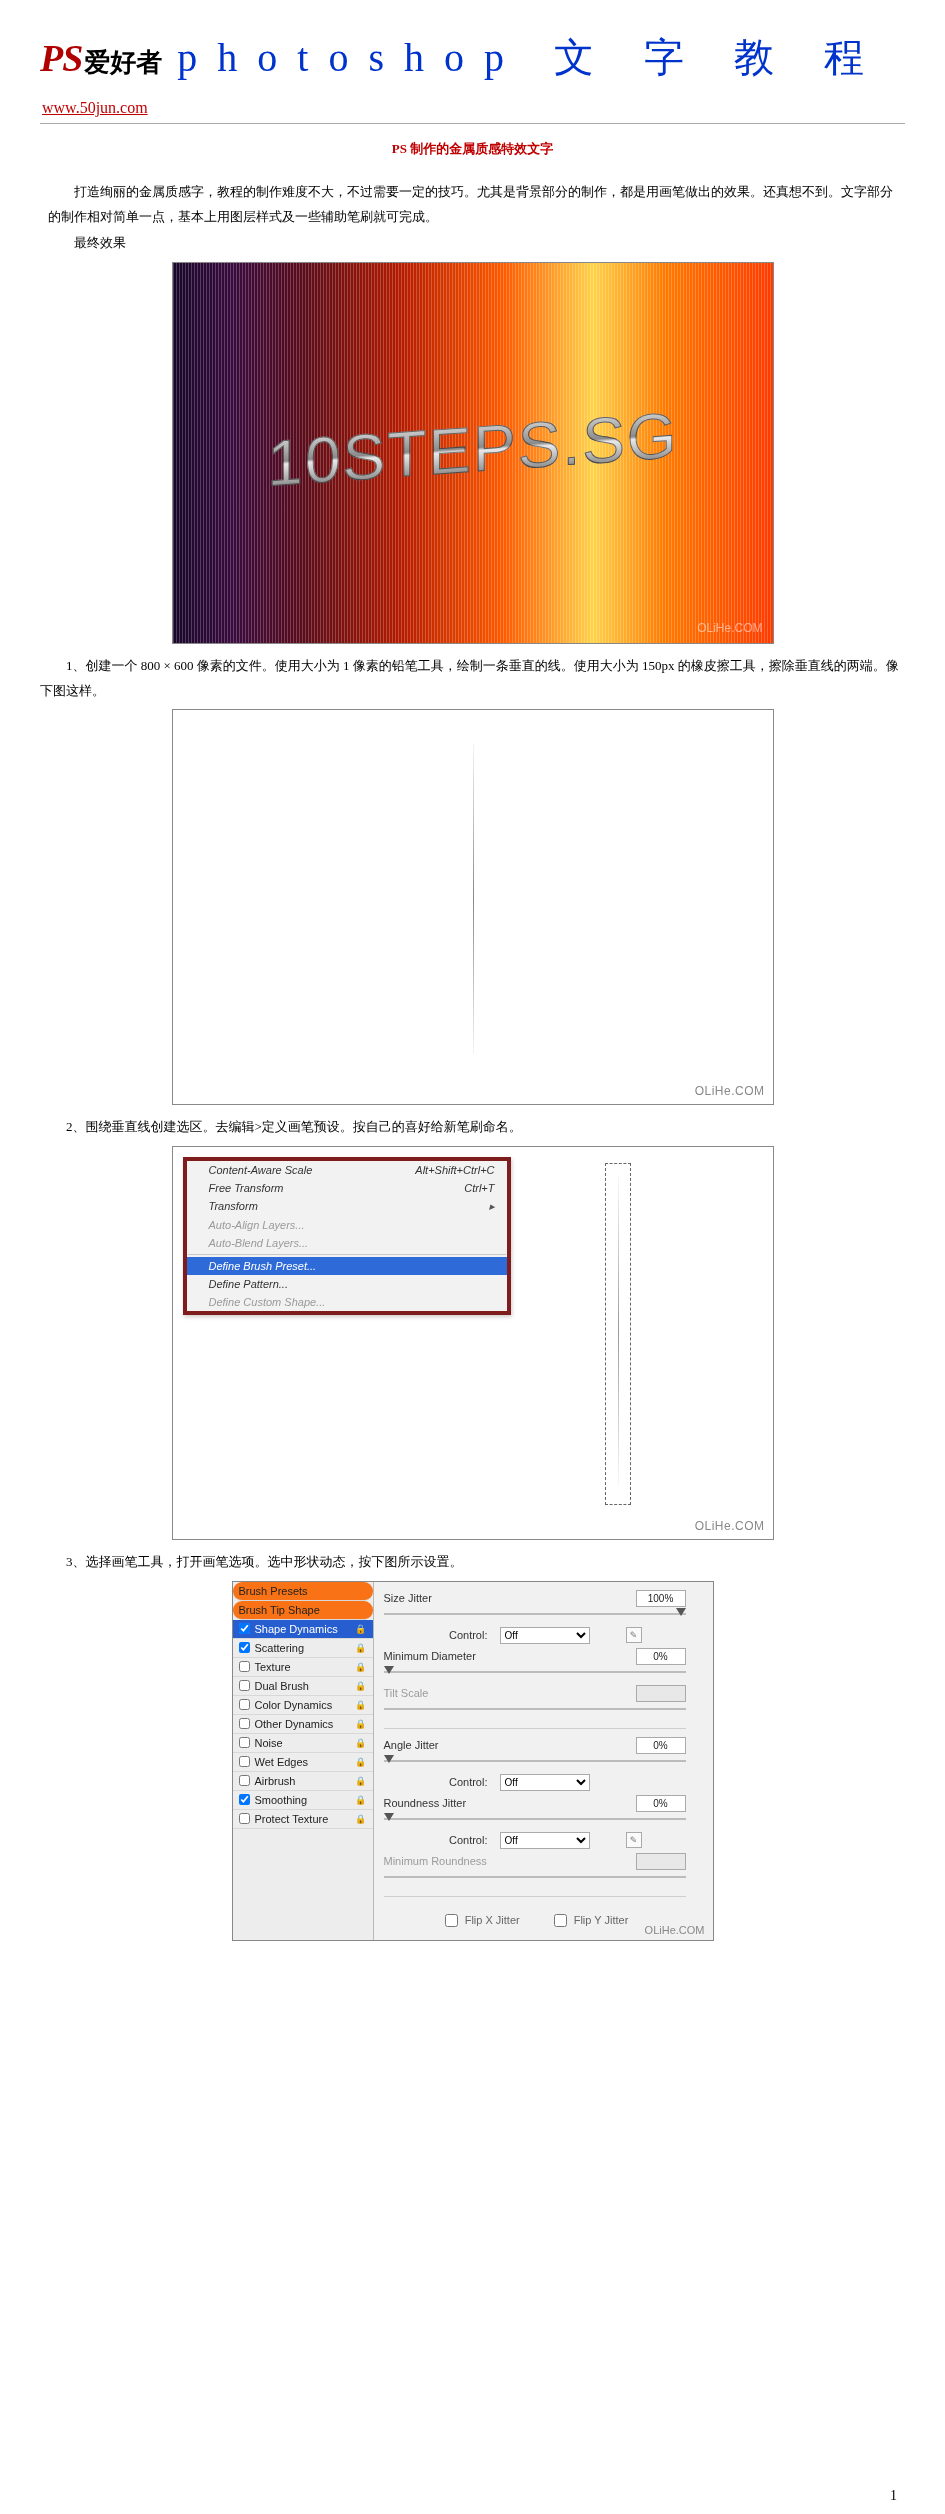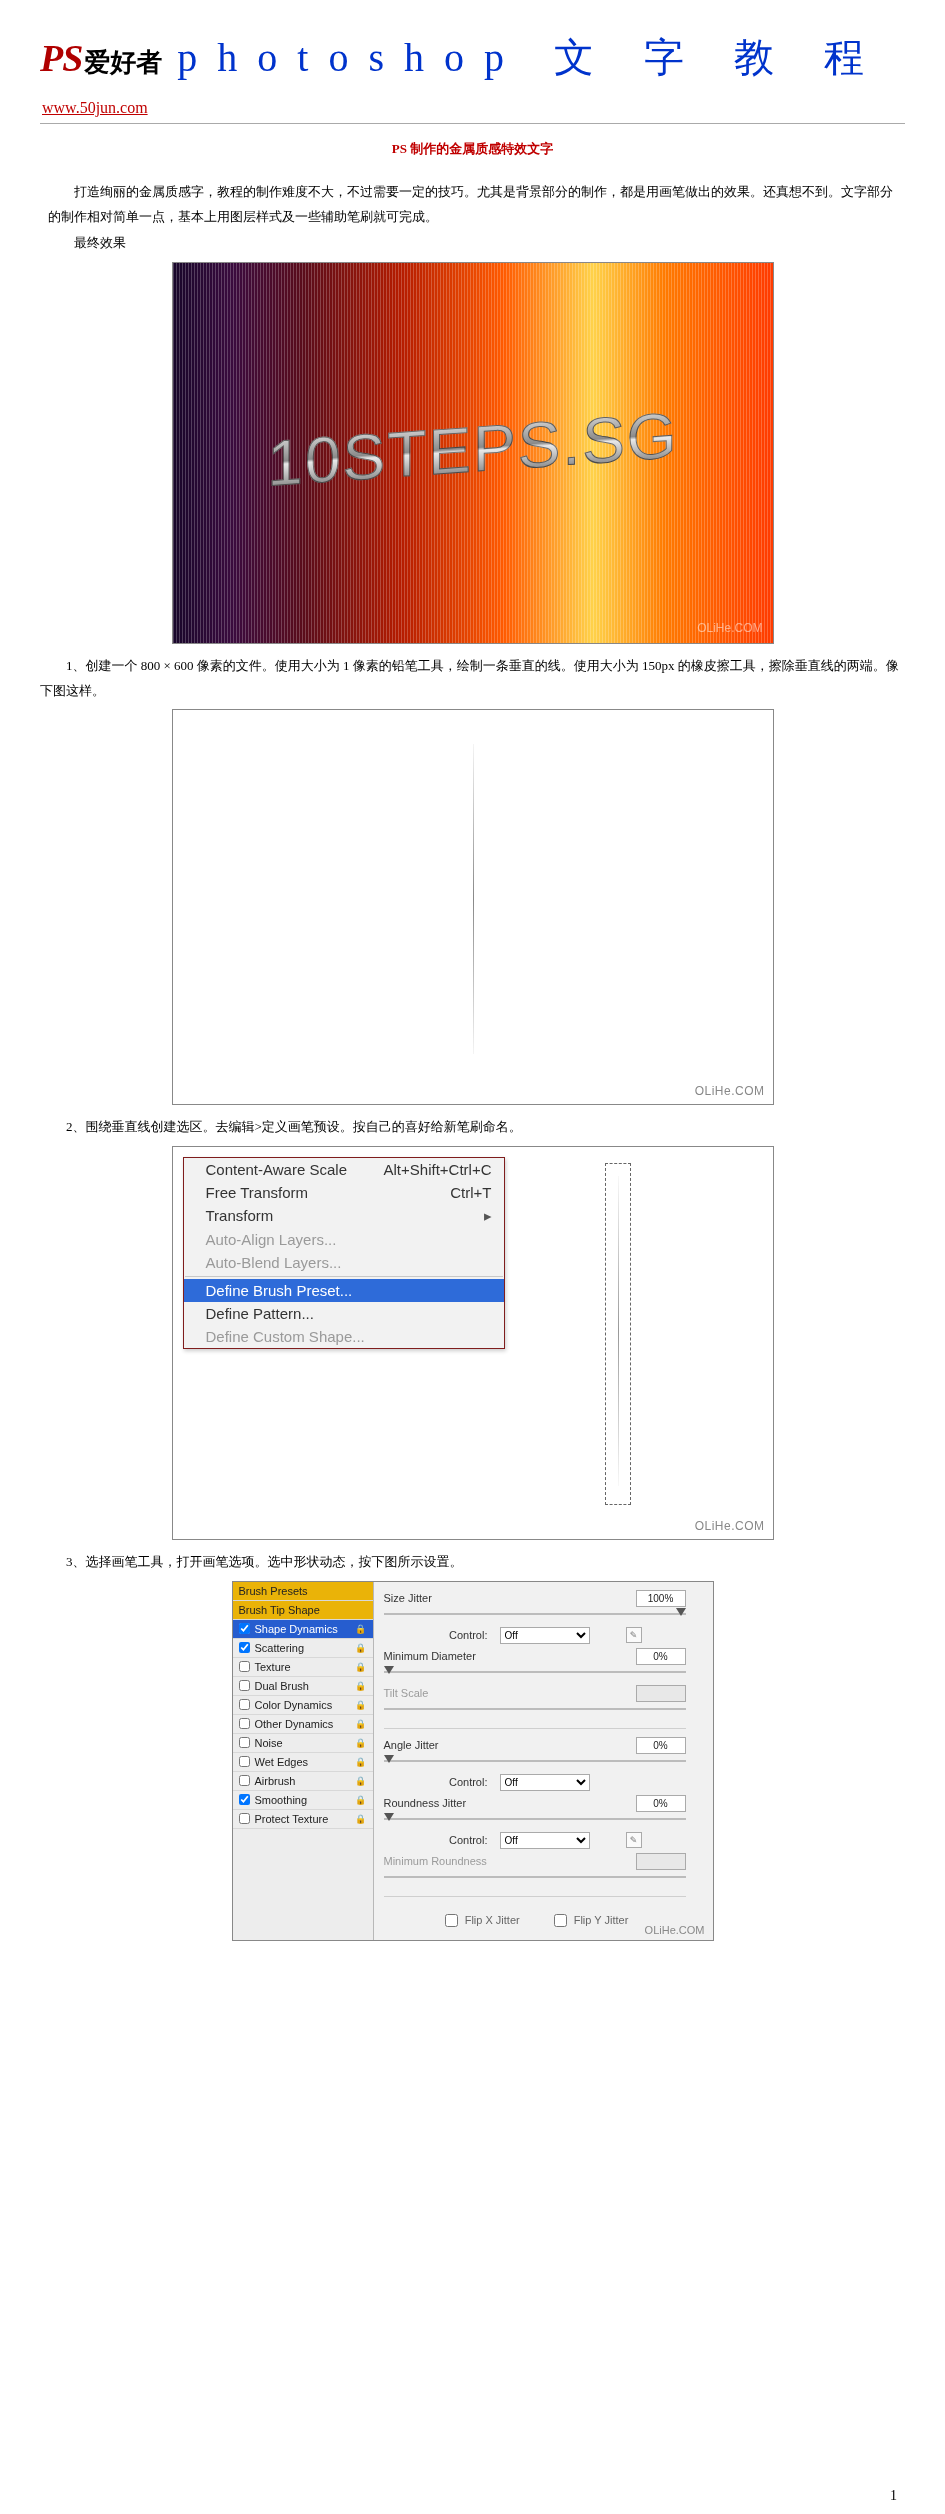--- a/index.html
+++ b/index.html
@@ -154,24 +154,25 @@
     background: #fff;
     position: relative;
     font-family: Tahoma, Arial, sans-serif;
   }
   .ps-menu {
     position: absolute;
     top: 10px;
     left: 10px;
     width: 320px;
     background: #f2f2f2;
-    border: 1px solid #7f1d1d;
+    border: 4px solid #7f1d1d;
     box-shadow: 1px 2px 4px rgba(0,0,0,0.2);
-    font-size: 15px;
+    font-size: 11px;
     color: #333;
+    font-style: italic;
   }
   .ps-menu .mi {
     display: flex;
     justify-content: space-between;
     padding: 3px 12px 3px 22px;
     white-space: nowrap;
   }
   .ps-menu .mi.disabled { color: #9a9a9a; align-items: center; }
   .ps-menu .mi.sel {
     background: #2e6bd9;
@@ -221,21 +222,22 @@
   }
   .fig4 .left .row {
     display: flex;
     align-items: center;
     padding: 3px 6px;
     border-bottom: 1px solid #d8d8d8;
     gap: 5px;
     white-space: nowrap;
   }
   .fig4 .left .row.plain {
-    background: #eab308;
+    background: #f97316;
+    border-radius: 9px;
   }
   .fig4 .left .row.sel {
     background: #265dcf;
     color: #fff;
   }
   .fig4 .left input[type=checkbox] {
     width: 11px;
     height: 11px;
     margin: 0;
   }

